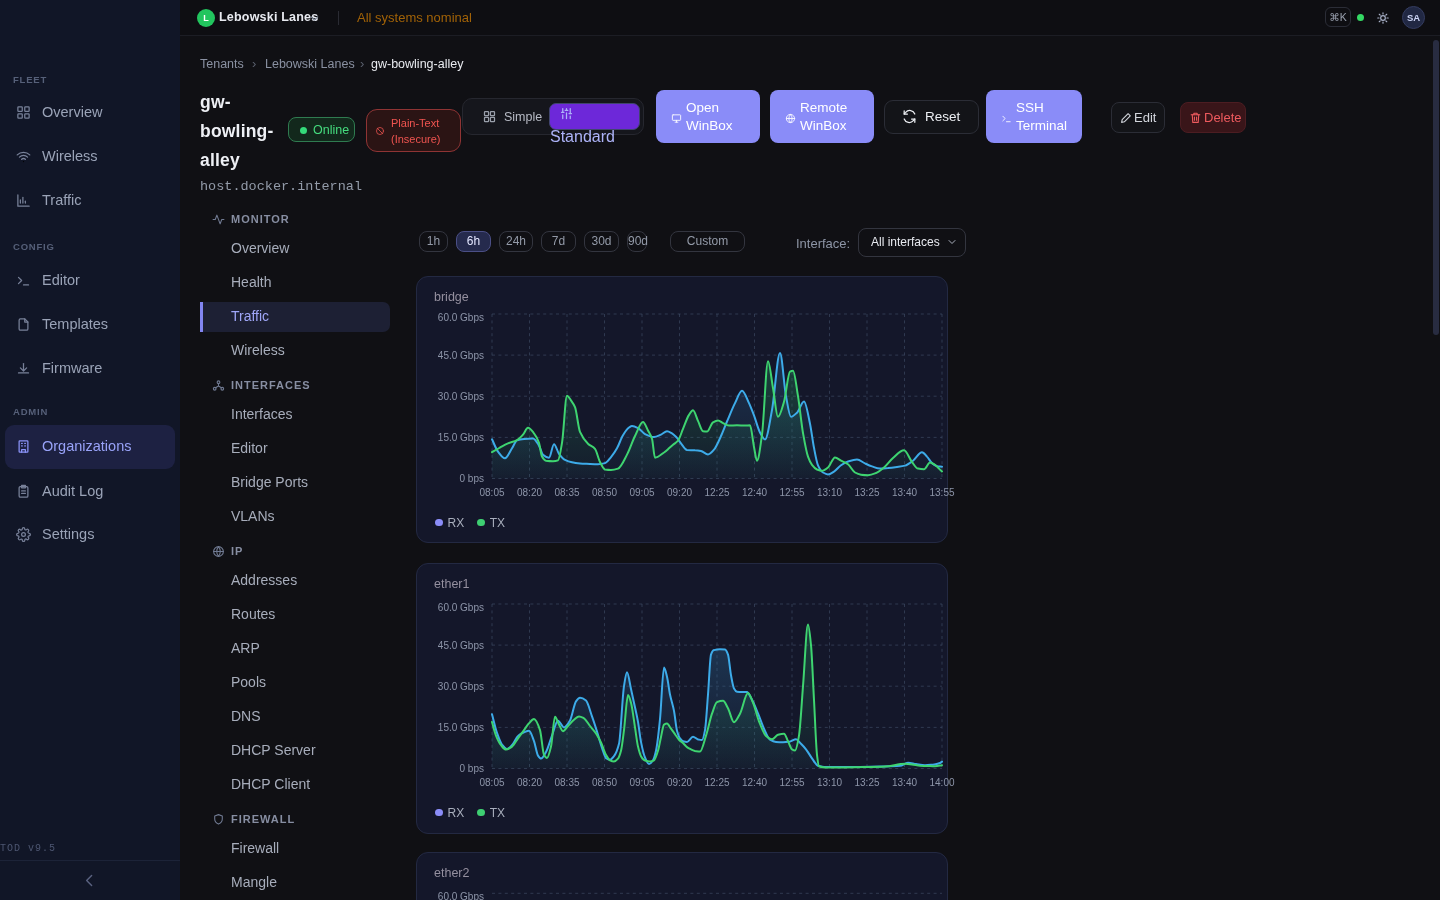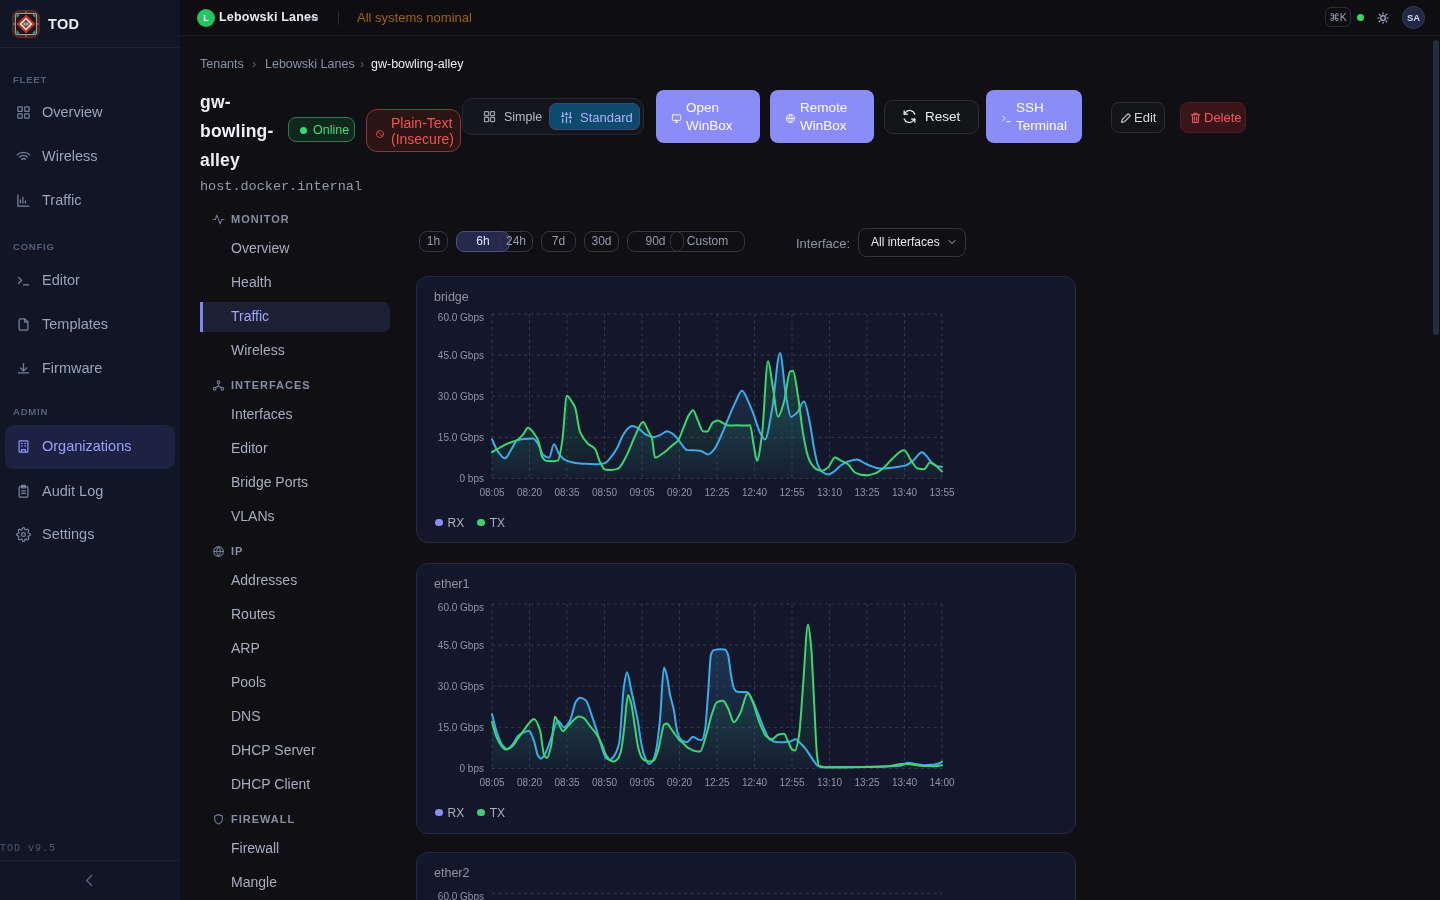--- a/index.html
+++ b/index.html
@@ -27,27 +27,27 @@
 #sun{position:absolute;left:1196px;top:11px}
 #sa{position:absolute;left:1222px;top:6px;width:23px;height:23px;border-radius:50%;background:#212843;border:1px solid #343c60;color:#ccd4f4;font-size:9.5px;font-weight:700;text-align:center;line-height:22px}
 
 .bc{position:absolute;top:57px;font-size:12.5px;color:#8a91a2}
 .bcs{position:absolute;top:56px;font-size:13px;color:#5a606d}
 #title{position:absolute;left:200px;top:88px;width:120px;font-size:17.5px;font-weight:700;color:#eef0f5;line-height:29px;letter-spacing:.2px}
 #host{position:absolute;left:200px;top:179px;font-family:"Liberation Mono",monospace;font-size:13.5px;color:#939ba9}
 #bonline{position:absolute;left:288px;top:117px;width:67px;height:25px;border:1px solid #2f7b50;background:#12281c;border-radius:8px;color:#45db7e;font-size:12.5px}
 #bonline .d{position:absolute;left:11px;top:9px;width:7px;height:7px;border-radius:50%;background:#34d97a}
 #bonline .t{position:absolute;left:24px;top:5px}
-#bplain{position:absolute;left:366px;top:109px;width:95px;height:43px;border:1px solid #8f3434;background:#2b1414;border-radius:11px;color:#ef5450;font-size:14px}
+#bplain{position:absolute;left:366px;top:109px;width:95px;height:43px;border:1px solid #8f3434;background:#2b1414;border-radius:11px;color:#ef5450;font-size:11px}
 #bplain .ic{position:absolute;left:8px;top:16px;opacity:.9}
 #bplain .t{position:absolute;left:24px;top:6px;line-height:15.5px}
 #seg{position:absolute;left:462px;top:98px;width:182px;height:37px;background:#15161c;border:1px solid #26272f;border-radius:10px}
 #seg .s1{position:absolute;left:19px;top:10px;color:#b6bac4;font-size:12.5px}
 #seg .s1 svg{vertical-align:-3px;margin-right:7px}
-#segp{position:absolute;left:86px;top:4px;width:91px;height:27px;background:#0c4a6e;border:1px solid #40456e;border-radius:7px;color:#adb3f8;font-size:13px}
+#segp{position:absolute;left:86px;top:4px;width:91px;height:27px;background:#6d28d9;border:1px solid #40456e;border-radius:7px;color:#adb3f8;font-size:16px}
 #segp svg{vertical-align:-3px;margin-left:9px;margin-right:6px}
 #segp span{display:inline-block;margin-top:5.5px}
 .pbtn{position:absolute;top:90px;height:53px;background:#8a8cf8;border-radius:8px;color:#fff;font-size:13.5px;line-height:17.5px}
 .pbtn .ic{position:absolute;left:15px;top:21px;opacity:.95}
 .pbtn .t{position:absolute;left:30px;right:6px;top:9px}
 .obtn{position:absolute;background:#131418;border:1px solid #2b2d36;border-radius:9px;color:#eceef2;font-size:13.5px}
 #reset .ic{position:absolute;left:17px;top:8px}
 #reset .t{position:absolute;left:40px;top:8px}
 #edit{left:1111px;top:102px;width:54px;height:31px;border-radius:8px;font-size:13px;color:#d3d6dd}
 #edit .ic{position:absolute;left:8px;top:8px}
@@ -62,48 +62,34 @@
 .ci{position:absolute;left:231px;font-size:14px;color:#a7adbb}
 .cpill{position:absolute;left:200px;width:190px;height:30px;background:#1d2034;border-radius:0 7px 7px 0;border-left:3.5px solid #8285f1}
 
 .rb{position:absolute;top:231px;height:21px;border:1px solid #33353f;border-radius:8px;color:#939aa8;font-size:12px;text-align:center;line-height:19px}
 .rba{background:#252a4d;border-color:#4b4f86;color:#e3e6ff}
 #iflab{position:absolute;left:796px;top:236px;font-size:13px;color:#8d95a6}
 #ifsel{position:absolute;left:858px;top:228px;width:108px;height:29px;border:1px solid #33353f;border-radius:8px;color:#e8eaf0;font-size:12px}
 #ifsel .t{position:absolute;left:12px;top:6px}
 #ifsel .c{position:absolute;right:7px;top:7px}
 
-.card{position:absolute;left:416px;width:660px;background:#14172a;border:1px solid #232942;border-radius:12px}
+.card{position:absolute;left:416px;width:532px;background:#14172a;border:1px solid #232942;border-radius:12px}
 .ctitle{position:absolute;left:17px;top:13px;font-size:12.5px;color:#95909f}
 .legend{position:absolute;left:18px;height:14px}
 .legend .dot{display:inline-block;width:7.5px;height:7.5px;border-radius:50%;vertical-align:1px}
 .legend .lt{font-size:12px;color:#a8aebc;margin-left:5px}
 svg.chart{position:absolute;left:0;top:0;overflow:visible}
 .gl{stroke:#414e68;stroke-width:1;stroke-dasharray:3 3.4;opacity:.62}
 .lb{fill:none;stroke:#3dabe9;stroke-width:2;stroke-linejoin:round;stroke-linecap:round}
 .lg{fill:none;stroke:#3ed470;stroke-width:2;stroke-linejoin:round;stroke-linecap:round}
 .yl,.xl{font-family:"Liberation Sans",sans-serif;font-size:10px;fill:#8d95a9}
 #scroll{position:absolute;left:1433px;top:40px;width:6px;height:295px;background:#282c41;border-radius:3px}
 </style></head><body>
 <div id="app">
 <div id="sb">
-  <div id="sblogo">
-    <svg width="28" height="28" viewBox="0 0 28 28" style="position:absolute;left:12px;top:10px">
-      <rect x="0.8" y="0.8" width="26.4" height="26.4" rx="7" fill="#271318" stroke="#6e2720" stroke-width="1.4"></rect>
-      <rect x="3.4" y="3.4" width="21.2" height="21.2" rx="2.5" fill="none" stroke="#959aa2" stroke-width="1.3"></rect>
-      <path d="M14 4.4L23.6 14L14 23.6L4.4 14Z" fill="#b2372b"></path>
-      <path d="M14 7.4L20.6 14L14 20.6L7.4 14Z" fill="#e9e1d1"></path>
-      <path d="M14 9.8L18.2 14L14 18.2L9.8 14Z" fill="#8c2a22"></path>
-      <path d="M10.8 14l3.2-1.7 3.2 1.7-3.2 1.7z" fill="#f0ead8"></path>
-      <rect x="12.8" y="12.8" width="2.4" height="2.4" fill="#2aa79b"></rect>
-      <path d="M4.6 4.6h3.4l-3.4 3.4zM23.4 4.6h-3.4l3.4 3.4zM4.6 23.4h3.4l-3.4-3.4zM23.4 23.4h-3.4l3.4-3.4z" fill="#27a59a"></path>
-      <path d="M14 1v3M14 24v3M1 14h3M24 14h3" stroke="#9aa0a8" stroke-width="1" opacity="0.8"></path>
-    </svg>
-    <span class="lt">TOD</span>
-  </div>
   <div class="slab" style="top:74px">FLEET</div>
       <div class="sni" style="top:91px">
         <span class="snico"><svg width="15" height="15" viewBox="0 0 24 24" fill="none" stroke="#788199" stroke-width="2" stroke-linecap="round" stroke-linejoin="round">
             <rect x="3" y="3" width="7" height="7" rx="1"></rect>
             <rect x="14" y="3" width="7" height="7" rx="1"></rect>
             <rect x="3" y="14" width="7" height="7" rx="1"></rect>
             <rect x="14" y="14" width="7" height="7" rx="1"></rect>
           </svg></span>
         <span class="snt" style="color:#9aa3b7;">Overview</span>
       </div>
@@ -312,25 +298,25 @@
     <div class="ci" style="top:776px">DHCP Client</div>
     <div class="ch" style="top:811px">
       <span class="chi"><svg width="13" height="13" viewBox="0 0 24 24" fill="none" stroke="#707a92" stroke-width="2" stroke-linecap="round" stroke-linejoin="round">
           <path d="M12 3l7 2.6v5.4c0 4.6-3 7.6-7 9.5-4-1.9-7-4.9-7-9.5V5.6z"></path>
         </svg></span>
       <span class="cht">FIREWALL</span>
     </div>
     <div class="ci" style="top:840px">Firewall</div>
     <div class="ci" style="top:874px">Mangle</div>
 <div class="rb" style="left:419px;width:29px">1h</div>
-    <div class="rb rba" style="left:456px;width:54px">6h</div>
+    <div class="rb rba" style="left:456px;width:35px">6h</div>
     <div class="rb" style="left:499px;width:34px">24h</div>
     <div class="rb" style="left:541px;width:35px">7d</div>
     <div class="rb" style="left:584px;width:35px">30d</div>
-    <div class="rb" style="left:627px;width:57px">90d</div>
+    <div class="rb" style="left:627px;width:20px">90d</div>
     <div class="rb" style="left:670px;width:75px">Custom</div>
 <div id="iflab">Interface:</div>
 <div id="ifsel">
       <span class="t">All interfaces</span>
       <span class="c"><svg width="12" height="12" viewBox="0 0 24 24" fill="none" stroke="#aab0bd" stroke-width="2" stroke-linecap="round" stroke-linejoin="round">
           <path d="M6 9l6 6 6-6"></path>
         </svg></span>
     </div>
 <div class="card" style="top:276px;height:267px">
       <div class="ctitle">bridge</div>

